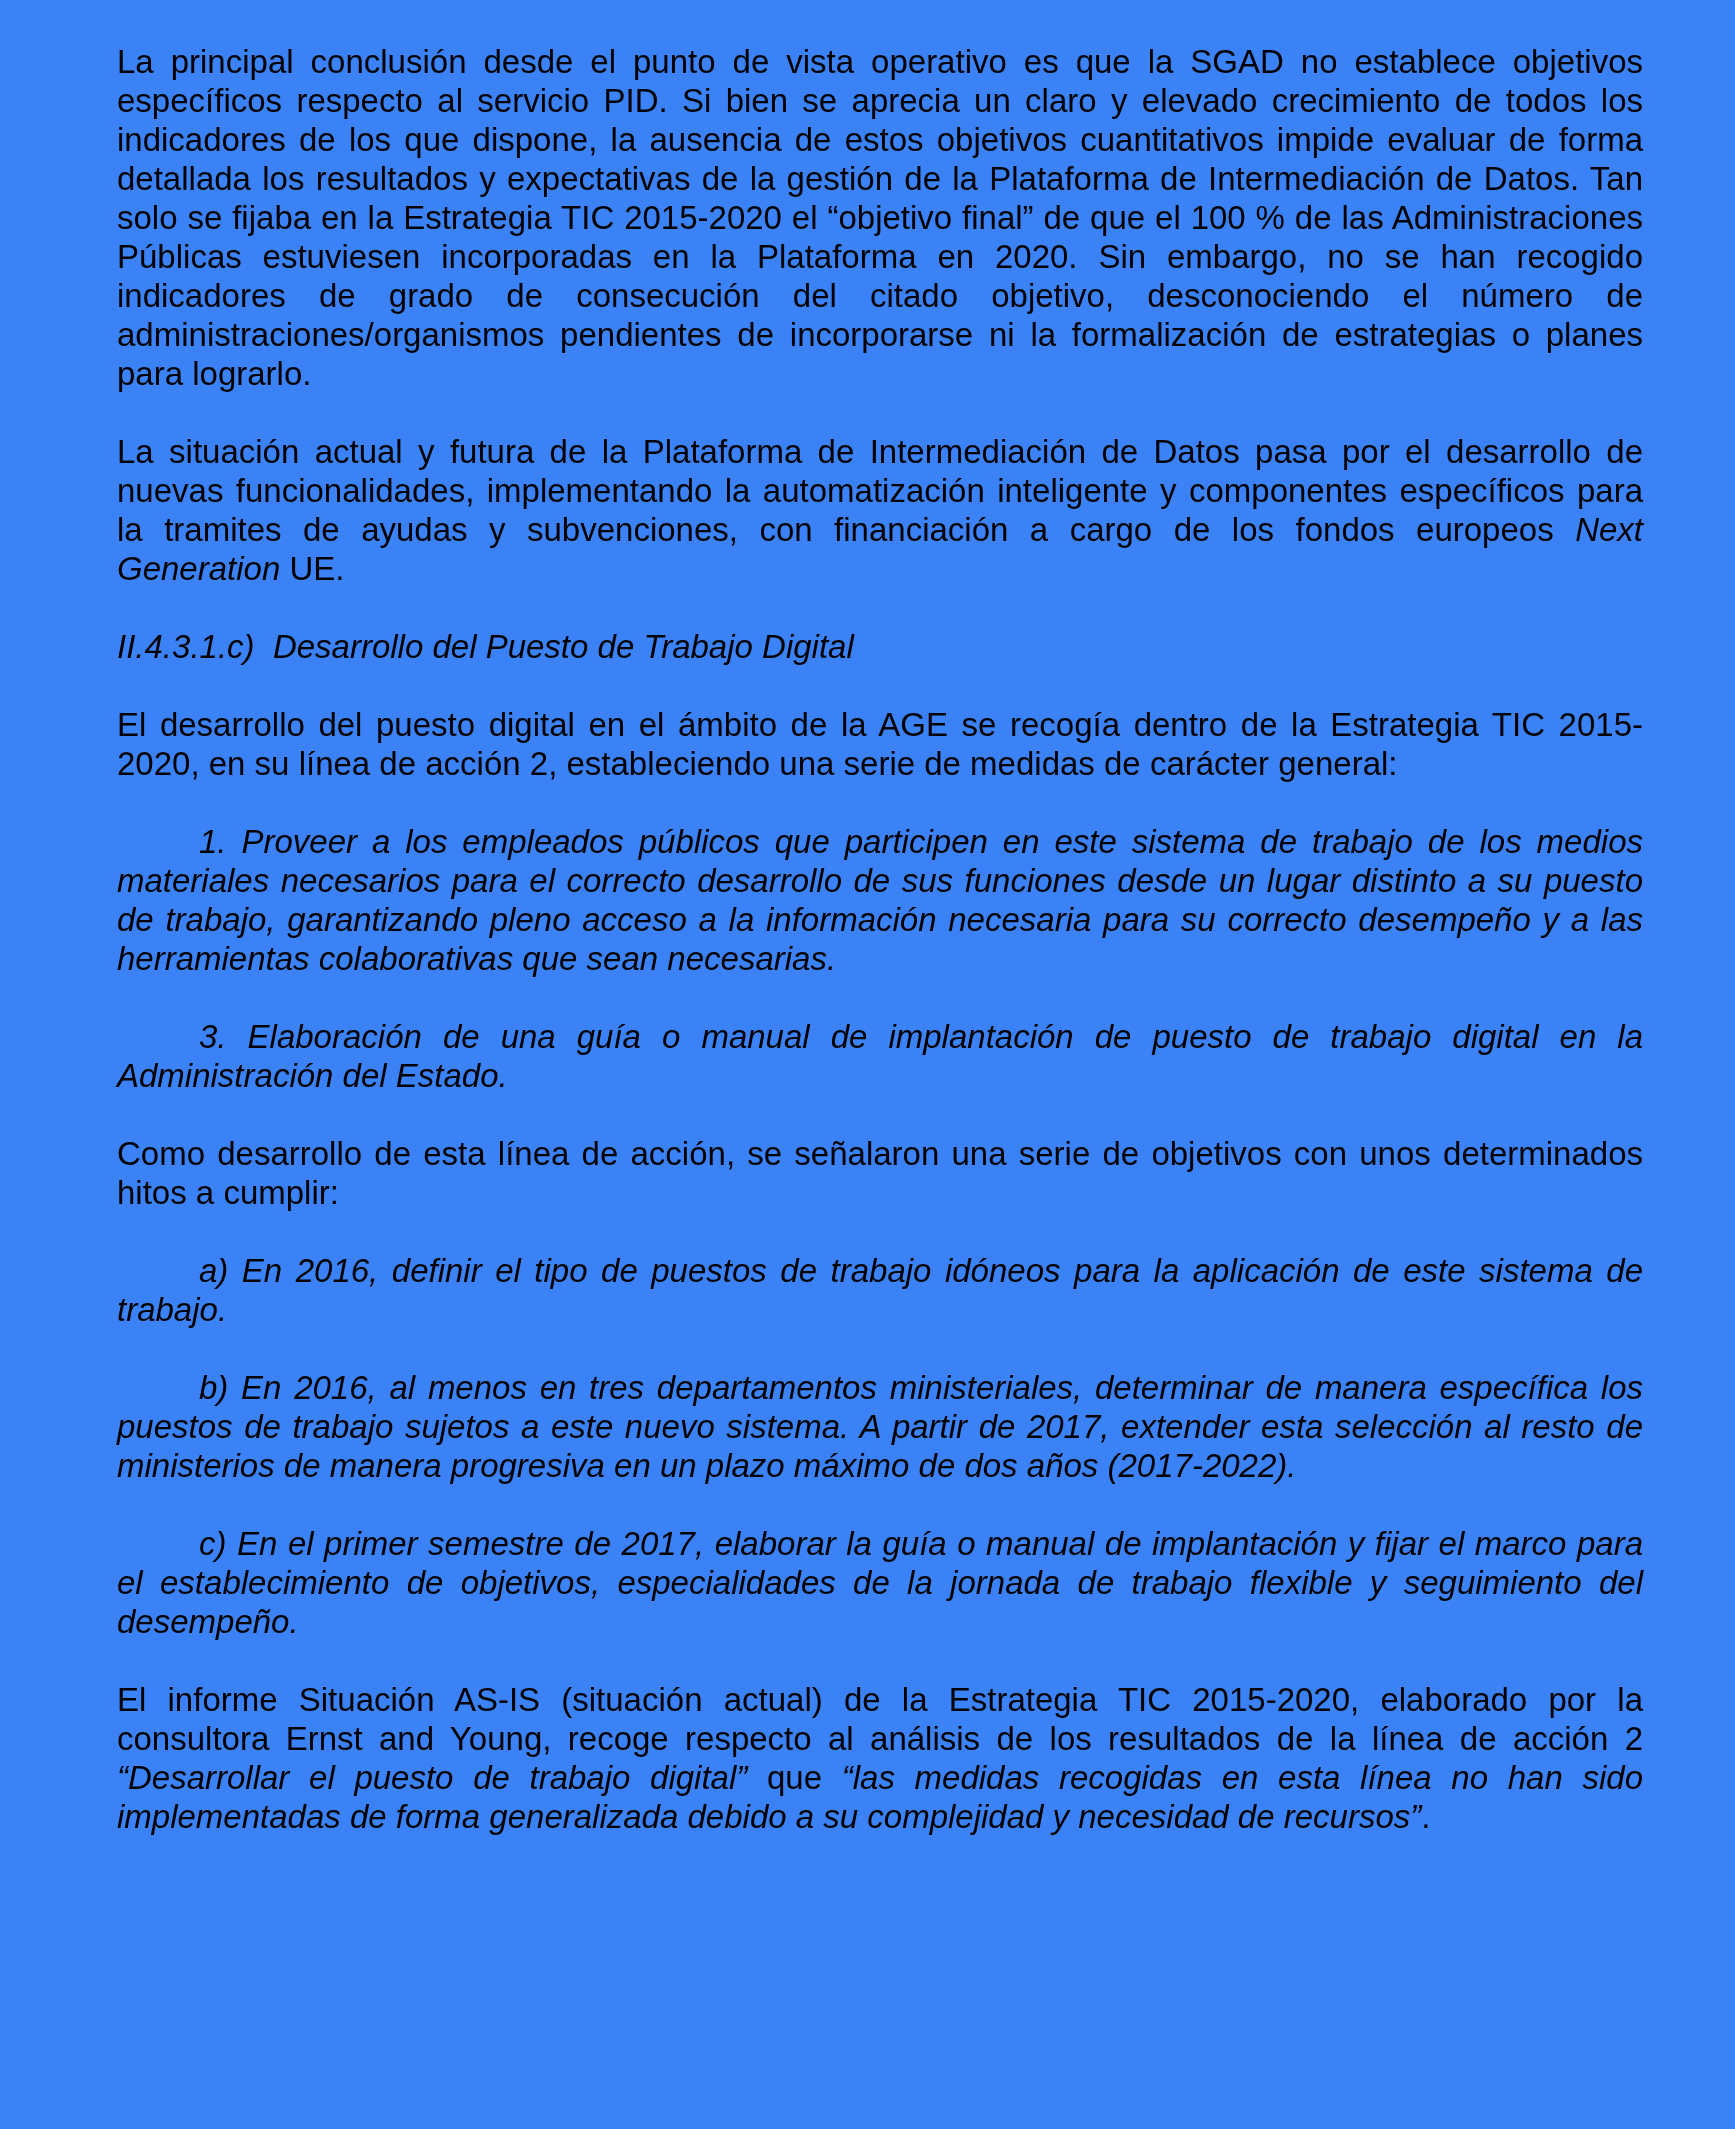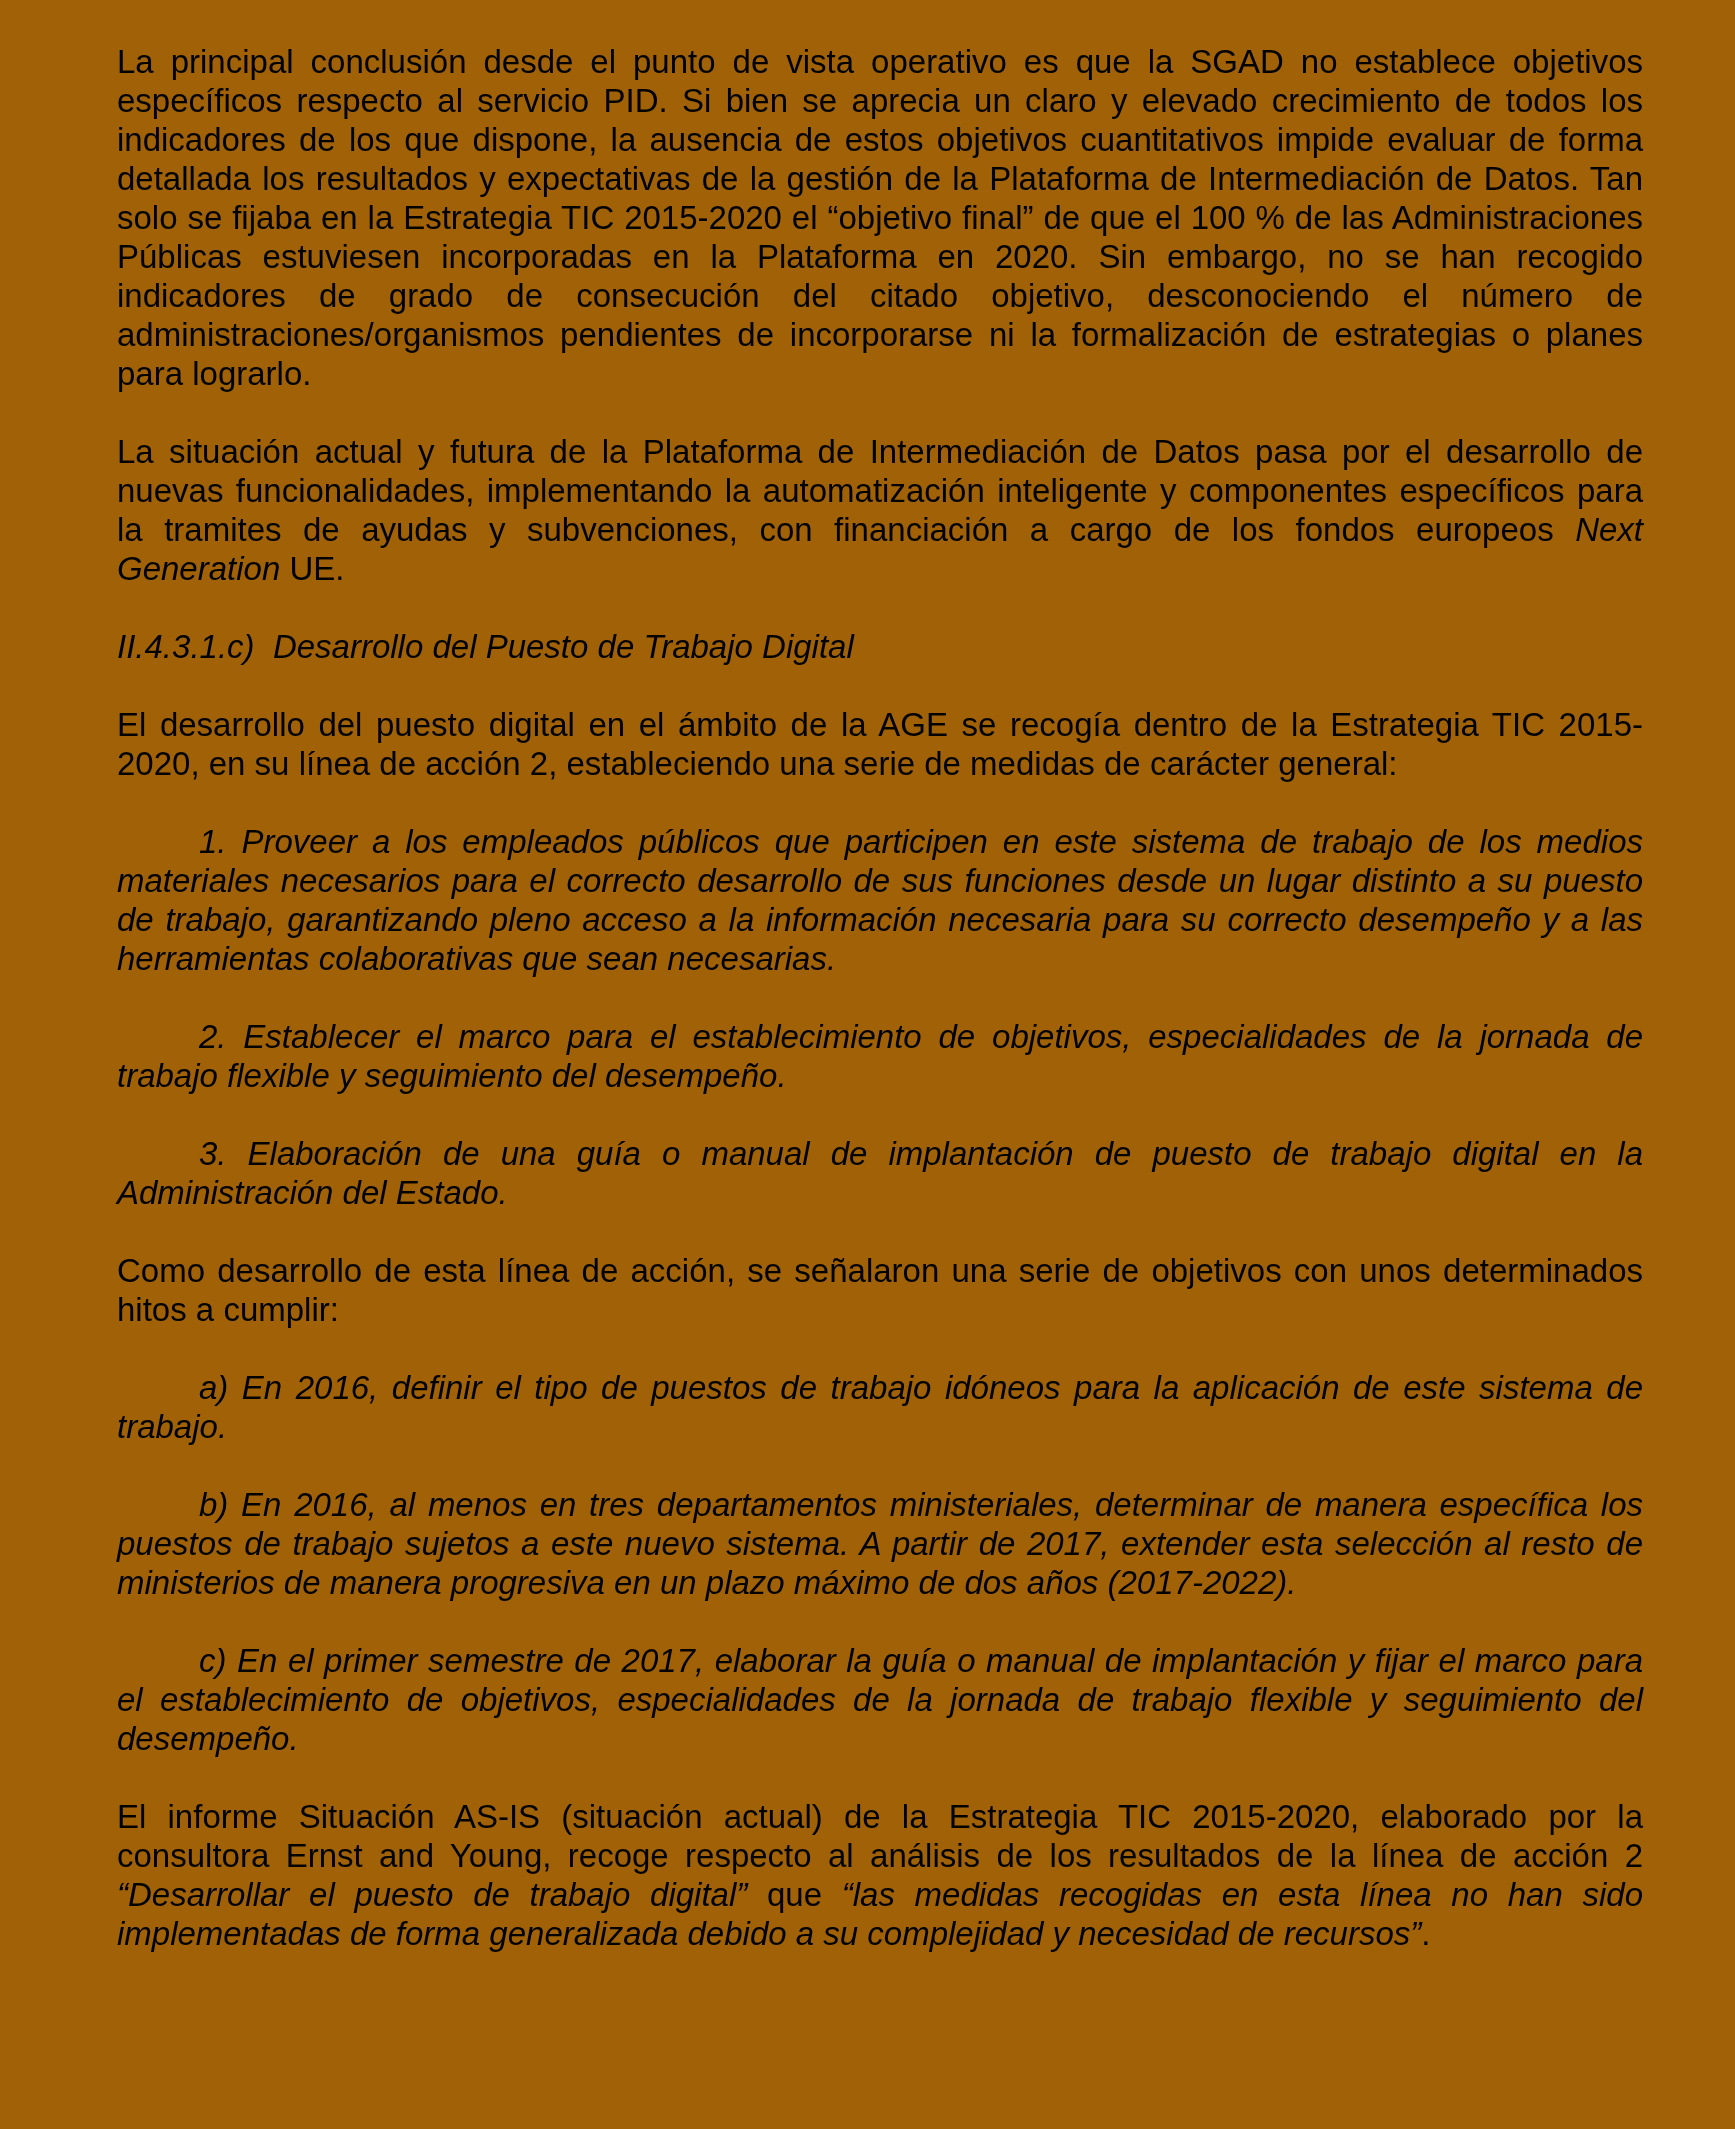--- a/index.html
+++ b/index.html
@@ -11,21 +11,21 @@
     width: 1735px;
     height: 2129px;
     font-family: "Liberation Sans", sans-serif;
     color: #000000;
     overflow: hidden;
   }
   .page {
     box-sizing: border-box;
     width: 1735px;
     height: 2129px;
-    background: #a16207;
+    background: #3b82f6;
   }
   .doc {
     box-sizing: border-box;
     padding: 42px 92px 0 117px;
     font-size: 33px;
     line-height: 39px;
   }
   .doc p {
     margin: 0 0 39px 0;
     text-align: justify;
@@ -47,21 +47,20 @@
 </head>
 <body>
 
 <div class="page">
   <div class="doc">
       <p class="para"><span>La principal conclusión desde el punto de vista operativo es que la SGAD no establece objetivos específicos respecto al servicio PID. Si bien se aprecia un claro y elevado crecimiento de todos los indicadores de los que dispone, la ausencia de estos objetivos cuantitativos impide evaluar de forma detallada los resultados y expectativas de la gestión de la Plataforma de Intermediación de Datos. Tan solo se fijaba en la Estrategia TIC 2015-2020 el “objetivo final” de que el 100 % de las Administraciones Públicas estuviesen incorporadas en la Plataforma en 2020. Sin embargo, no se han recogido indicadores de grado de consecución del citado objetivo, desconociendo el número de administraciones/organismos pendientes de incorporarse ni la formalización de estrategias o planes para lograrlo.</span></p>
       <p class="para"><span>La situación actual y futura de la Plataforma de Intermediación de Datos pasa por el desarrollo de nuevas funcionalidades, implementando la automatización inteligente y componentes específicos para la tramites de ayudas y subvenciones, con financiación a cargo de los fondos europeos </span><span class="i">Next Generation</span><span> UE.</span></p>
       <p class="heading"><span class="i">II.4.3.1.c)&nbsp; Desarrollo del Puesto de Trabajo Digital</span></p>
       <p class="para"><span>El desarrollo del puesto digital en el ámbito de la AGE se recogía dentro de la Estrategia TIC 2015-2020, en su línea de acción 2, estableciendo una serie de medidas de carácter general:</span></p>
       <p class="para item"><span>1. Proveer a los empleados públicos que participen en este sistema de trabajo de los medios materiales necesarios para el correcto desarrollo de sus funciones desde un lugar distinto a su puesto de trabajo, garantizando pleno acceso a la información necesaria para su correcto desempeño y a las herramientas colaborativas que sean necesarias.</span></p>
-      <p class="para item"><span>2. Establecer el marco para el establecimiento de objetivos, especialidades de la jornada de trabajo flexible y seguimiento del desempeño.</span></p>
       <p class="para item"><span>3. Elaboración de una guía o manual de implantación de puesto de trabajo digital en la Administración del Estado.</span></p>
       <p class="para"><span>Como desarrollo de esta línea de acción, se señalaron una serie de objetivos con unos determinados hitos a cumplir:</span></p>
       <p class="para item"><span>a) En 2016, definir el tipo de puestos de trabajo idóneos para la aplicación de este sistema de trabajo.</span></p>
       <p class="para item"><span>b) En 2016, al menos en tres departamentos ministeriales, determinar de manera específica los puestos de trabajo sujetos a este nuevo sistema. A partir de 2017, extender esta selección al resto de ministerios de manera progresiva en un plazo máximo de dos años (2017-2022).</span></p>
       <p class="para item"><span>c) En el primer semestre de 2017, elaborar la guía o manual de implantación y fijar el marco para el establecimiento de objetivos, especialidades de la jornada de trabajo flexible y seguimiento del desempeño.</span></p>
       <p class="para"><span>El informe Situación AS-IS (situación actual) de la Estrategia TIC 2015-2020, elaborado por la consultora Ernst and Young, recoge respecto al análisis de los resultados de la línea de acción 2 </span><span class="i">“Desarrollar el puesto de trabajo digital”</span><span> que </span><span class="i">“las medidas recogidas en esta línea no han sido implementadas de forma generalizada debido a su complejidad y necesidad de recursos”</span><span>.</span></p>
     </div>
 </div>
 
 

